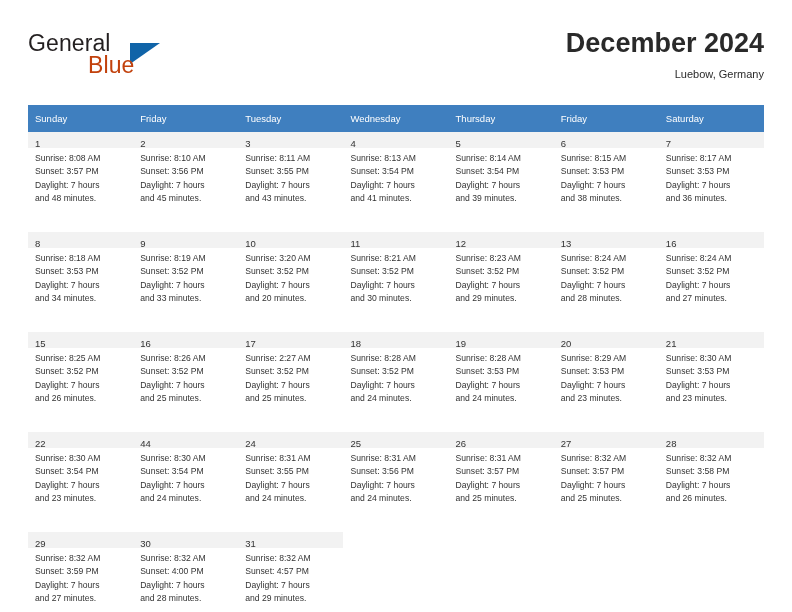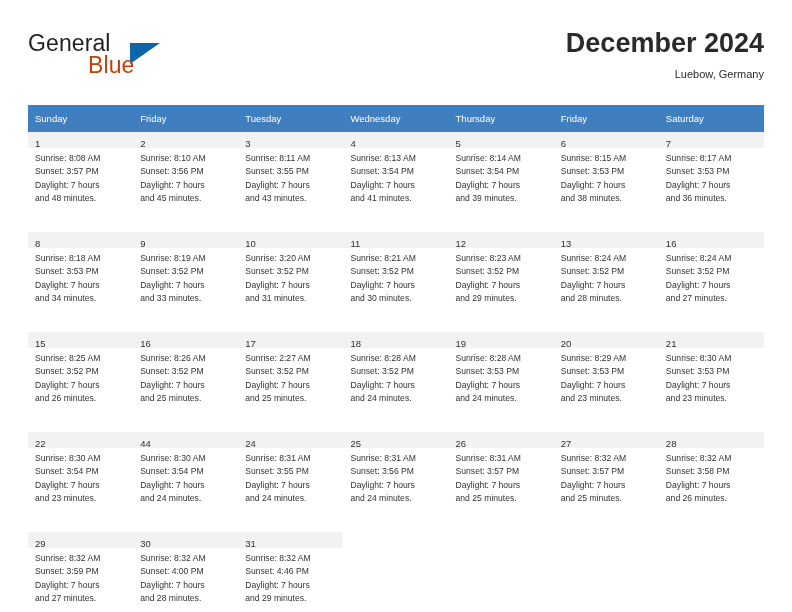--- a/index.html
+++ b/index.html
@@ -275,21 +275,21 @@
               </div>
             </div>
           </td>
           <td>
             <div class="daycell filled">
               <div class="daynum-band"><span class="daynum">10</span></div>
               <div class="daylines">
                 <div class="dayline">Sunrise: 3:20 AM</div>
                 <div class="dayline">Sunset: 3:52 PM</div>
                 <div class="dayline">Daylight: 7 hours</div>
-                <div class="dayline">and 31 minutes.</div>
+                <div class="dayline">and 20 minutes.</div>
               </div>
             </div>
           </td>
           <td>
             <div class="daycell filled">
               <div class="daynum-band"><span class="daynum">11</span></div>
               <div class="daylines">
                 <div class="dayline">Sunrise: 8:21 AM</div>
                 <div class="dayline">Sunset: 3:52 PM</div>
                 <div class="dayline">Daylight: 7 hours</div>
@@ -519,21 +519,21 @@
                 <div class="dayline">Daylight: 7 hours</div>
                 <div class="dayline">and 28 minutes.</div>
               </div>
             </div>
           </td>
           <td>
             <div class="daycell filled">
               <div class="daynum-band"><span class="daynum">31</span></div>
               <div class="daylines">
                 <div class="dayline">Sunrise: 8:32 AM</div>
-                <div class="dayline">Sunset: 4:46 PM</div>
+                <div class="dayline">Sunset: 4:57 PM</div>
                 <div class="dayline">Daylight: 7 hours</div>
                 <div class="dayline">and 29 minutes.</div>
               </div>
             </div>
           </td>
           <td>
             <div class="daycell"></div>
           </td>
           <td>
             <div class="daycell"></div>

